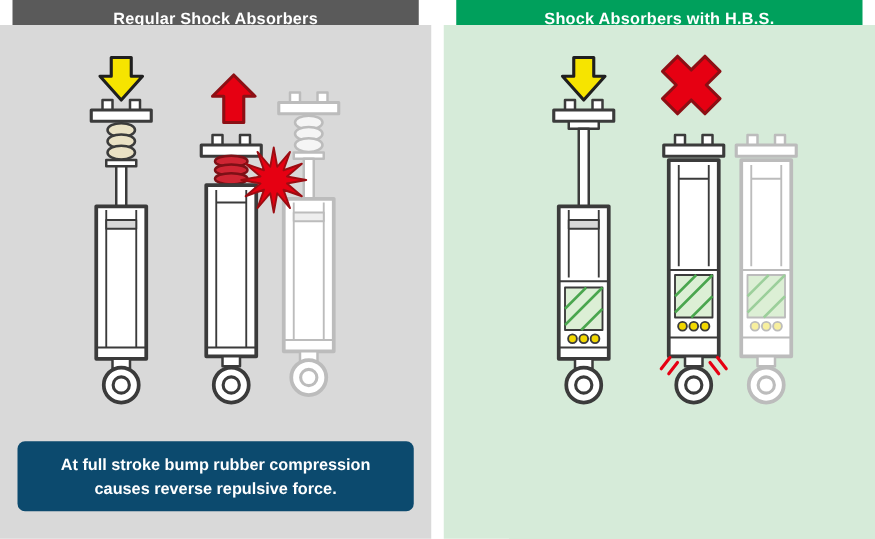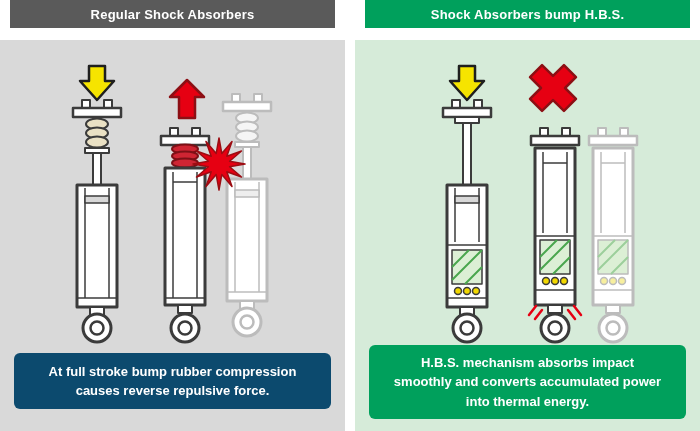--- a/index.html
+++ b/index.html
@@ -6,21 +6,21 @@
   html, body { width:700px; height:431px; }
   body {
     font-family:"Liberation Sans", sans-serif;
     background:#ffffff;
     overflow:hidden;
   }
   .stage { position:relative; width:700px; height:431px; background:#fff; }
   .panel { position:absolute; top:0; height:431px; width:345px; display:flex; flex-direction:column; }
   .panel.regular { left:0; }
   .panel.hbs { left:355px; }
-  .header-row { height:40px; background:#fff; padding:0 10px; flex:0 0 auto; }
+  .header-row { height:20px; background:#fff; padding:0 10px; flex:0 0 auto; }
   .header-bar {
     height:28px; display:flex; align-items:center; justify-content:center;
     color:#fff; font-size:13px; font-weight:bold; letter-spacing:.2px;
   }
   .panel.regular .header-bar { background:#5a5a5a; }
   .panel.hbs .header-bar { background:#00a05c; }
   .pbody { position:relative; flex:1; }
   .panel.regular .pbody { background:#d9d9d9; }
   .panel.hbs .pbody { background:#d6ebd9; }
   .art { position:absolute; top:0; left:0; }
@@ -174,34 +174,31 @@
       </svg>
       <div class="caption">
         <span>At full stroke bump rubber compression causes reverse repulsive force.</span>
       </div>
     </div>
   </section>
 
   <section class="panel hbs">
     <div class="header-row">
       <div class="header-bar">
-        <span>Shock Absorbers bump H.B.S.</span>
+        <span>Shock Absorbers with H.B.S.</span>
       </div>
     </div>
     <div class="pbody">
       <svg class="art" width="345" height="322" viewBox="0 0 345 322">
         <use href="#arrow-down" transform="translate(112,26)"></use>
         <use href="#shock-ext-hbs" transform="translate(112,60)" class="shock"></use>
         <use href="#shock-comp-hbs" transform="translate(258,88)" class="shock faded"></use>
         <use href="#shock-comp-hbs" transform="translate(200,88)" class="shock"></use>
         <g stroke="#e60012" stroke-width="2.5" fill="none" stroke-linecap="round">
           <path d="M 181 266 l -7 9 M 187 270 l -7 9"></path>
           <path d="M 219 266 l 7 9 M 213 270 l 7 9"></path>
         </g>
         <use href="#cross" transform="translate(198,48)"></use>
       </svg>
-      <div class="caption">
-        <span>H.B.S. mechanism absorbs impact smoothly and converts accumulated power into thermal energy.</span>
-      </div>
     </div>
   </section>
 
 </div>
 
 </body></html>

